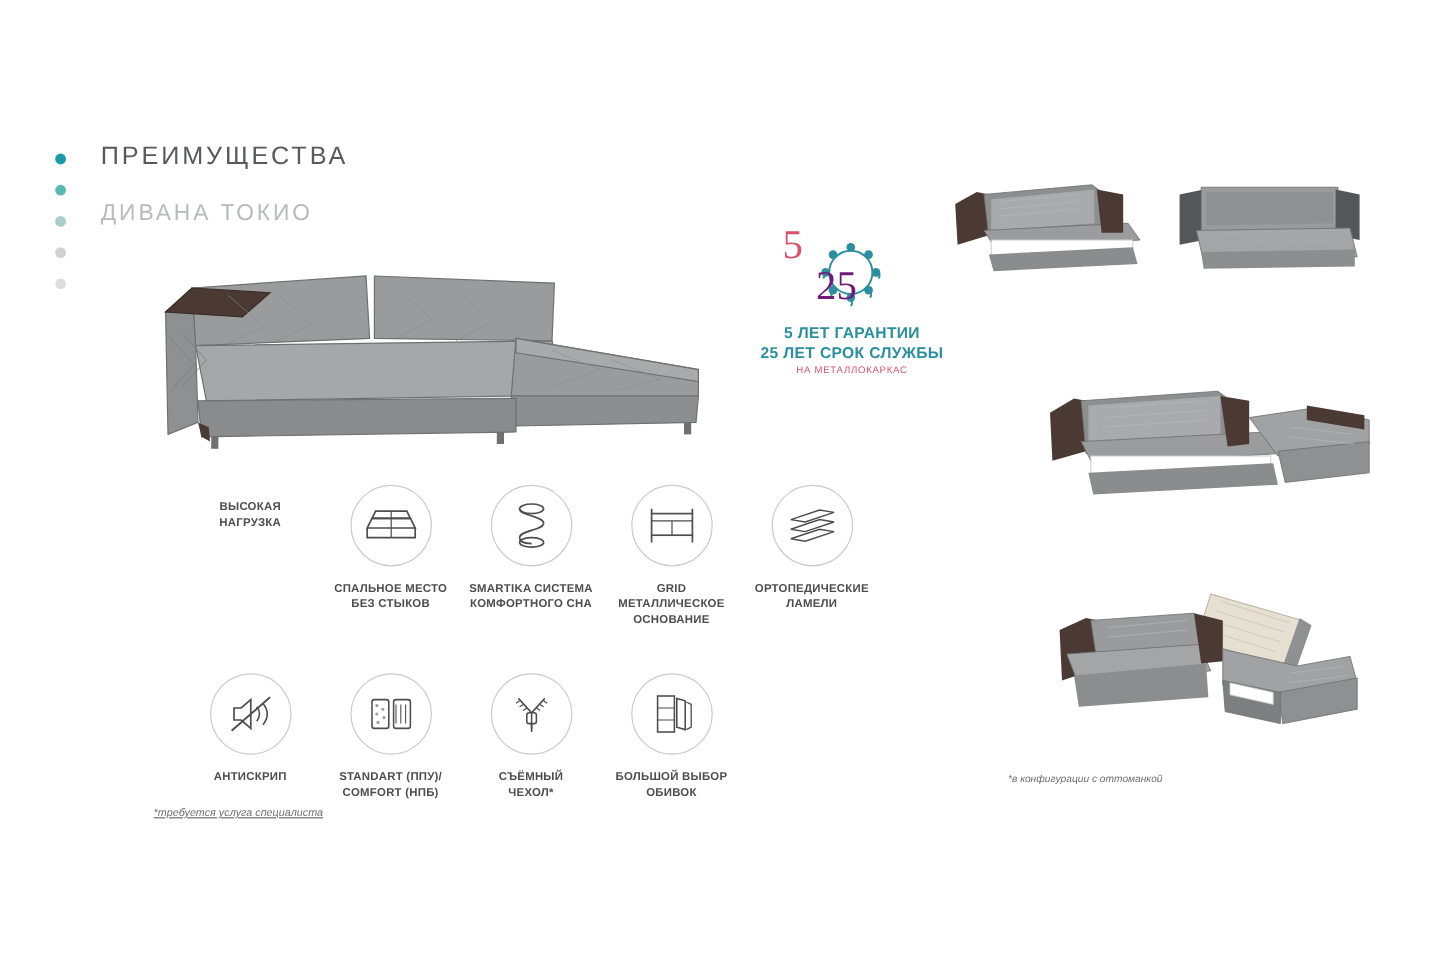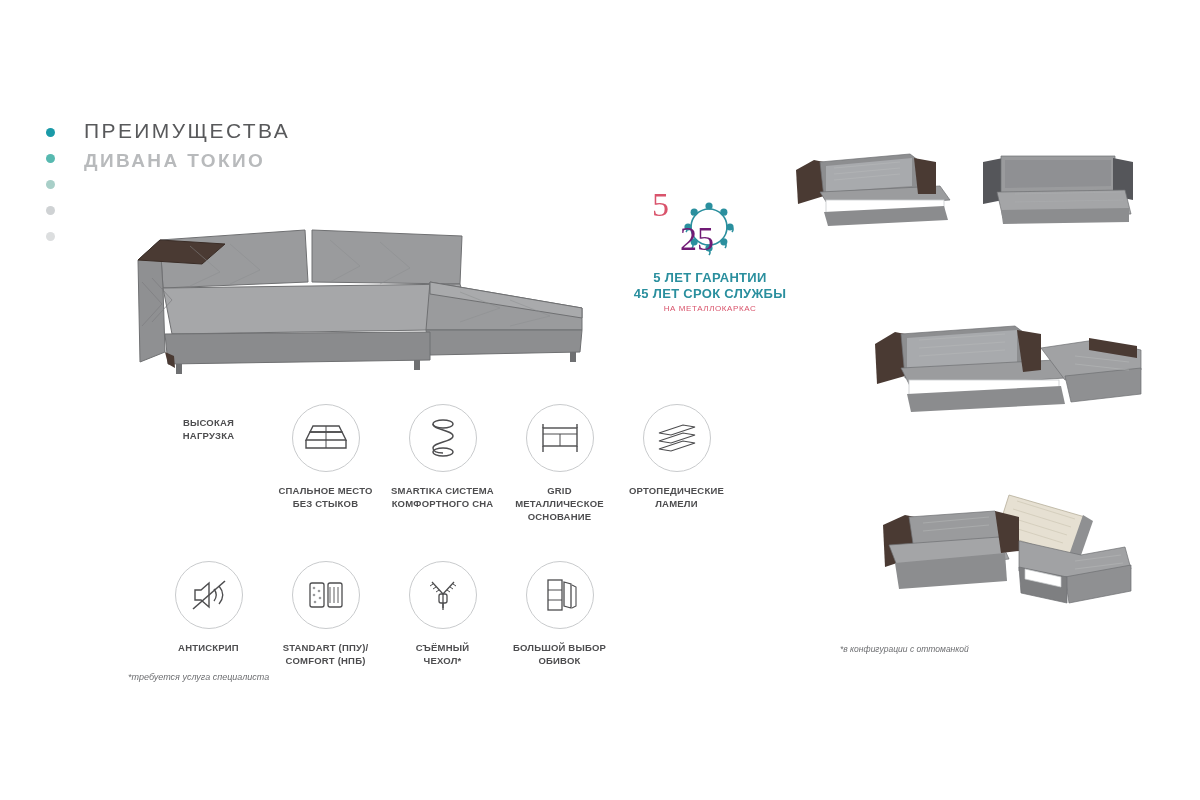--- a/index.html
+++ b/index.html
@@ -13,22 +13,22 @@
   }
   .page{position:relative;width:1200px;height:592px;padding-left:15px;}
 
   
   .heading{position:absolute;left:84px;top:118px;}
   .heading .title{
     font-size:21px;letter-spacing:2.4px;color:#58595b;font-weight:400;
     line-height:26px;text-transform:uppercase;
   }
   .heading .subtitle{
-    font-size:19px;letter-spacing:2.4px;color:#b8babc;font-weight:700;
-    line-height:26px;margin-top:4px;text-transform:uppercase;
+    font-size:19px;letter-spacing:2.4px;color:#b8babc;font-weight:400;
+    line-height:26px;margin-top:21px;text-transform:uppercase;
   }
   .dots{position:absolute;left:46px;top:128px;}
   .dots i{display:block;width:9px;height:9px;border-radius:50%;margin-bottom:17px;}
 
   
   .sofa-main{position:absolute;left:130px;top:222px;width:470px;height:160px;}
 
   
   .guarantee{position:absolute;left:600px;top:180px;width:220px;text-align:center;}
   .g-num5{position:absolute;left:52px;top:6px;font-size:34px;color:#d9536b;font-family:"Liberation Serif",serif;}
@@ -50,21 +50,21 @@
   .flabel{
     margin-top:12px;font-size:9.5px;font-weight:bold;color:#4d4d4f;
     line-height:13px;letter-spacing:.2px;text-transform:uppercase;
   }
   .frow.second{margin-top:38px;}
   .note-ottoman{
     position:absolute;left:690px;top:240px;width:180px;font-size:8.5px;
     font-style:italic;color:#6d6e71;
   }
   .note-specialist{
-    position:absolute;left:128px;top:672px;font-size:9px;font-style:italic;color:#6d6e71;
+    position:absolute;left:128px;top:672px;font-size:9px;font-style:italic;color:#6d6e71;text-decoration:underline;
   }
 
   
   .photo{position:absolute;}
   .ph1{left:790px;top:148px;width:175px;height:100px;}
   .ph2{left:975px;top:148px;width:175px;height:100px;}
   .ph3{left:865px;top:318px;width:290px;height:120px;}
   .ph4{left:875px;top:485px;width:280px;height:140px;}
 
   svg{display:block;}
@@ -149,21 +149,21 @@
             <circle cx="43.8" cy="43.8" r="3.6"></circle>
           <circle cx="29" cy="50" r="3.6"></circle>
             <circle cx="14.2" cy="43.8" r="3.6"></circle>
           <circle cx="8" cy="29" r="3.6"></circle>
             <circle cx="14.2" cy="14.2" r="3.6"></circle>
         </g>
       </svg>
     </div>
     <div class="g-num25">25</div>
     <div class="g-line1">5 ЛЕТ ГАРАНТИИ</div>
-    <div class="g-line2">45 ЛЕТ СРОК СЛУЖБЫ</div>
+    <div class="g-line2">25 ЛЕТ СРОК СЛУЖБЫ</div>
     <div class="g-line3">НА МЕТАЛЛОКАРКАС</div>
   </div>
 
   <div class="features">
 
     <div class="frow first">
 
       <div class="fcell">
         <div class="flabel">ВЫСОКАЯ<br>НАГРУЗКА</div>
       </div>

